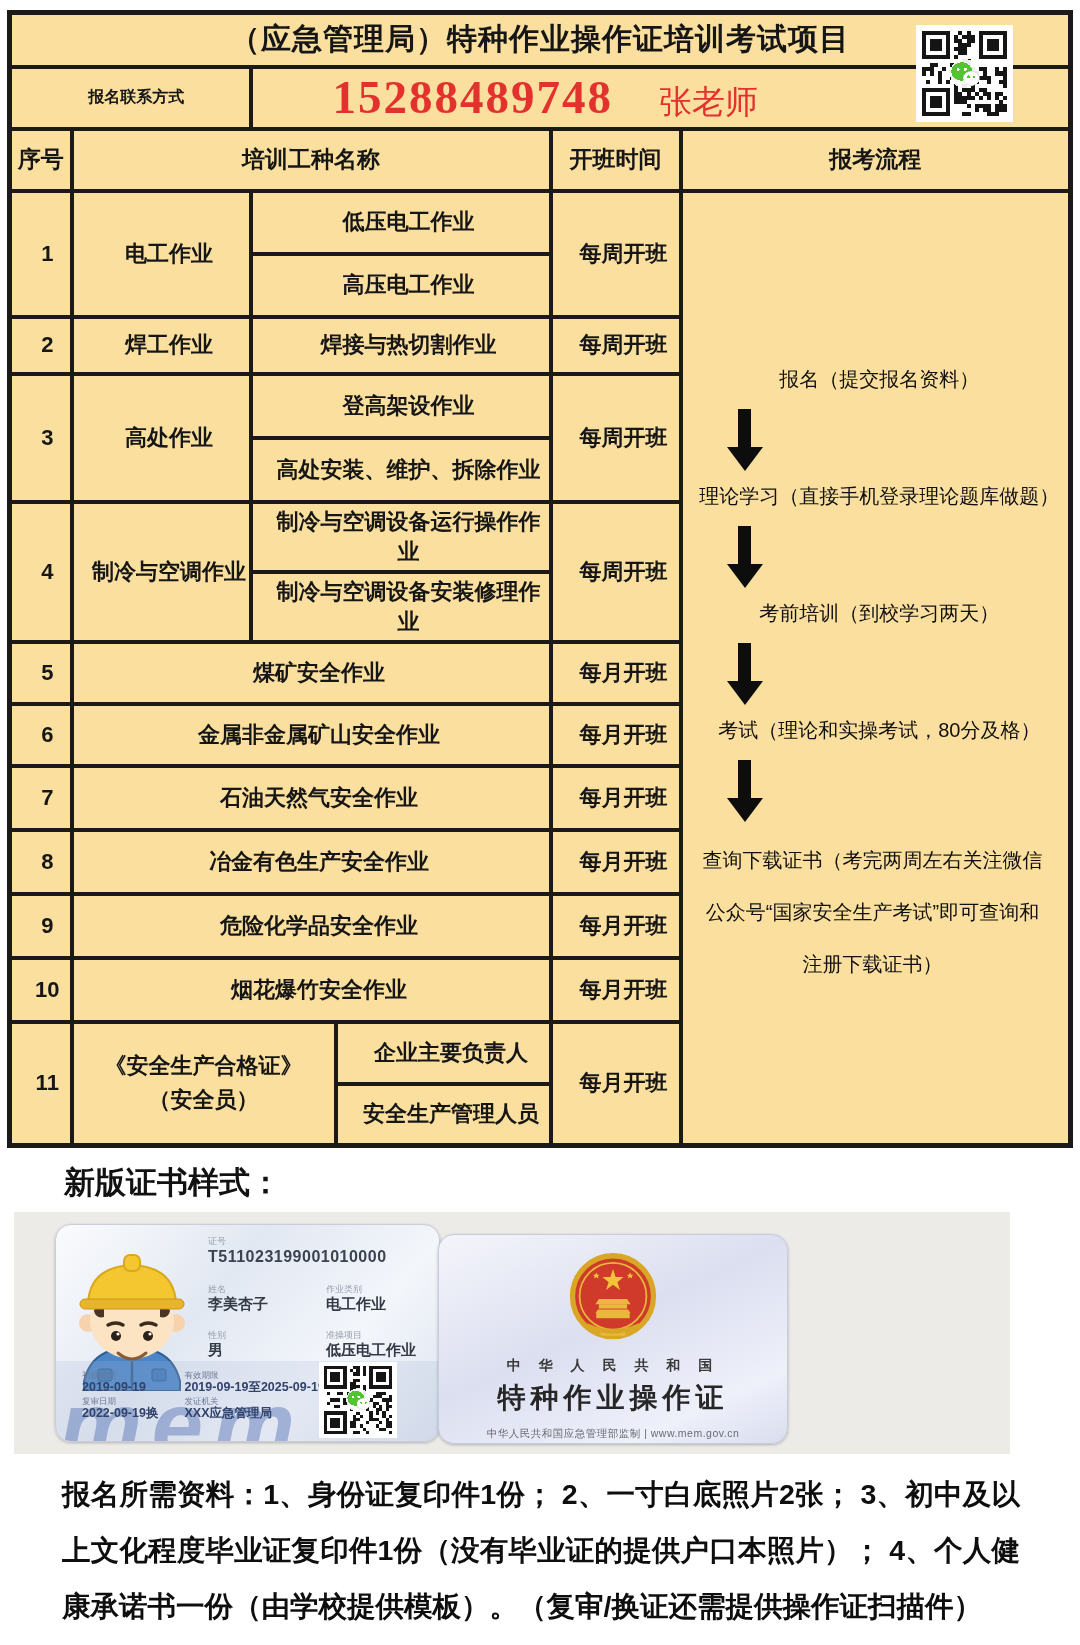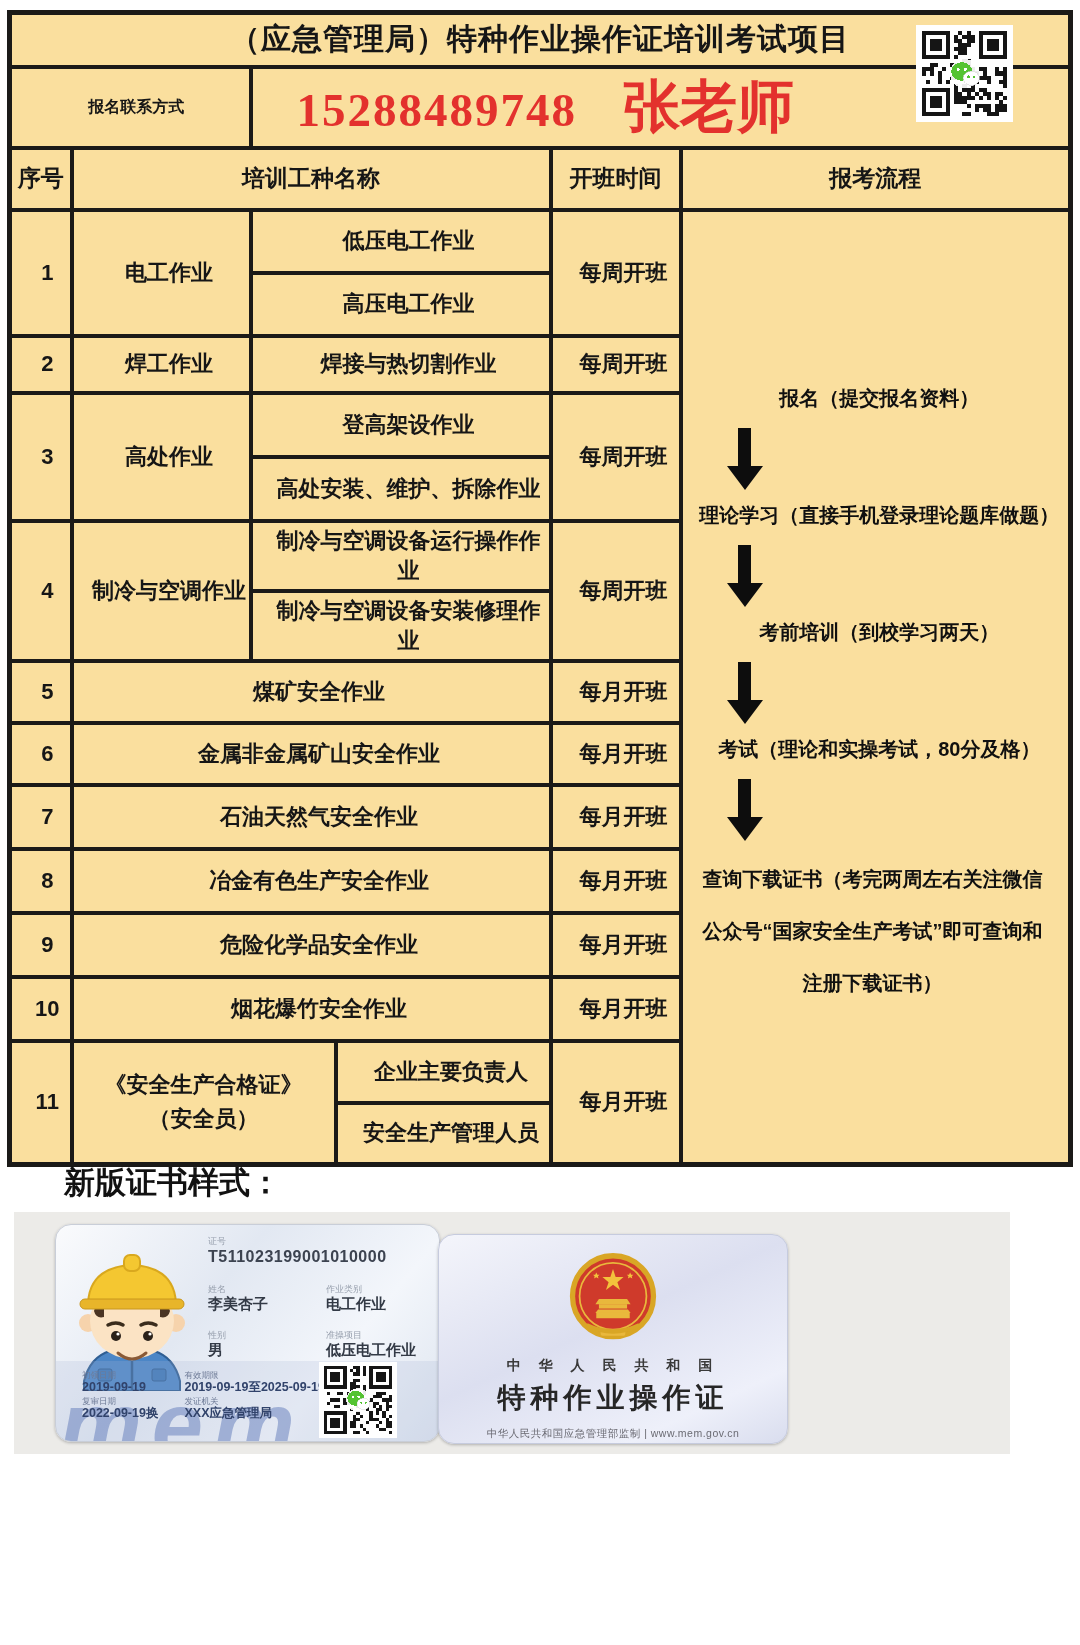--- a/index.html
+++ b/index.html
@@ -13,32 +13,32 @@
   table.main{position:absolute;left:7px;top:10px;width:1061px;border-collapse:collapse;
     border:5px solid var(--border);table-layout:fixed;}
   table.main td{border:4px solid var(--border);background:var(--yellow);color:#161616;
     font-weight:700;vertical-align:middle;text-align:center;}
   .rTitle{height:54px}.rContact{height:62px}.rHead{height:62px}
   .hA{height:63px}.hB{height:57px}.hC{height:64px}.hD{height:70px}.hE{height:62px}
   td.title-cell{text-align:center;font-size:30px;letter-spacing:1px;}
   td.contact-label{font-size:16px;padding-left:12px;}
   td.phone-cell{text-align:center;padding-right:230px;white-space:nowrap;}
   .phone{font-family:"Liberation Serif",serif;font-weight:700;font-size:47px;color:var(--red);letter-spacing:2px;}
-  .teacher{font-family:"Liberation Serif",serif;font-weight:700;font-size:57px;color:var(--red);margin-left:46px;}
+  .teacher{font-family:"Liberation Serif",serif;font-weight:400;font-size:33px;color:var(--red);margin-left:46px;}
   td.th{background:var(--orange);text-align:center;font-size:23px;}
   td.no{padding-left:13px;font-size:22px;}
   td.cat{padding-left:16px;font-size:22px;}
   td.cat-center{text-align:center;font-size:22px;line-height:34px;padding:0 4px;}
   td.sub{padding-left:16px;font-size:22px;}
   td.time{padding-left:16px;font-size:22px;}
 
   
   td.flow-cell{background:var(--blue);vertical-align:top;}
   .flow{padding:26px 6px 10px 14px;}
-  .fstep{font-size:20px;font-weight:700;color:#101010;white-space:nowrap;margin-top:4px;}
+  .fstep{font-size:20px;font-weight:400;color:#101010;white-space:nowrap;margin-top:4px;}
   .fstep.flast{white-space:normal;width:352px;line-height:52px;margin-top:12px;}
   .farrow{display:flex;flex-direction:column;align-items:center;width:36px;margin:16px 0 12px 30px;}
   .farrow .stem{width:13px;height:38px;background:#0d0d0d;}
   .farrow .head{width:0;height:0;border-left:18px solid transparent;border-right:18px solid transparent;
     border-top:24px solid #0d0d0d;}
 
   
   .qr{background:#fff;}
   .qr svg{display:block;}
   .qr-top{position:absolute;left:916px;top:25px;width:97px;height:97px;padding:6px;}
@@ -555,14 +555,15 @@
         <rect x="31" y="72" width="38" height="6" fill="#E9B83C"></rect>
         <rect x="36" y="92" width="28" height="6" rx="2" fill="#E9B83C"></rect>
         <path d="M20 86 Q50 100 80 86" stroke="#D9A625" stroke-width="5" fill="none"></path>
       </svg>
       <div class="cb-country">中 华 人 民 共 和 国</div>
       <div class="cb-name">特种作业操作证</div>
       <div class="cb-footer">中华人民共和国应急管理部监制 | www.mem.gov.cn</div>
     </div>
   </div>
 
+  <div class="footer-note">报名所需资料：1、身份证复印件1份； 2、一寸白底照片2张； 3、初中及以上文化程度毕业证复印件1份（没有毕业证的提供户口本照片）； 4、个人健康承诺书一份（由学校提供模板）。（复审/换证还需提供操作证扫描件）</div>
 
 </div>
 
 </body></html>

